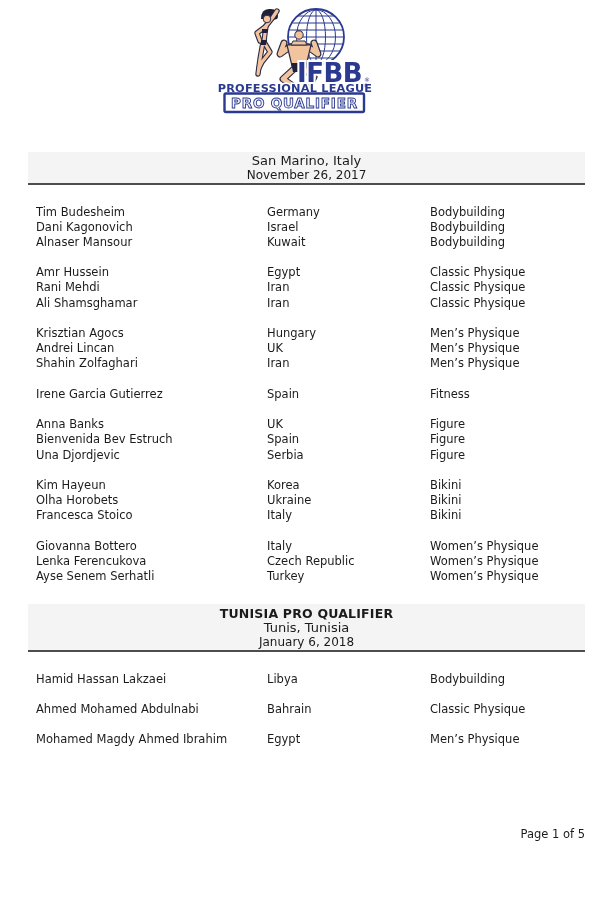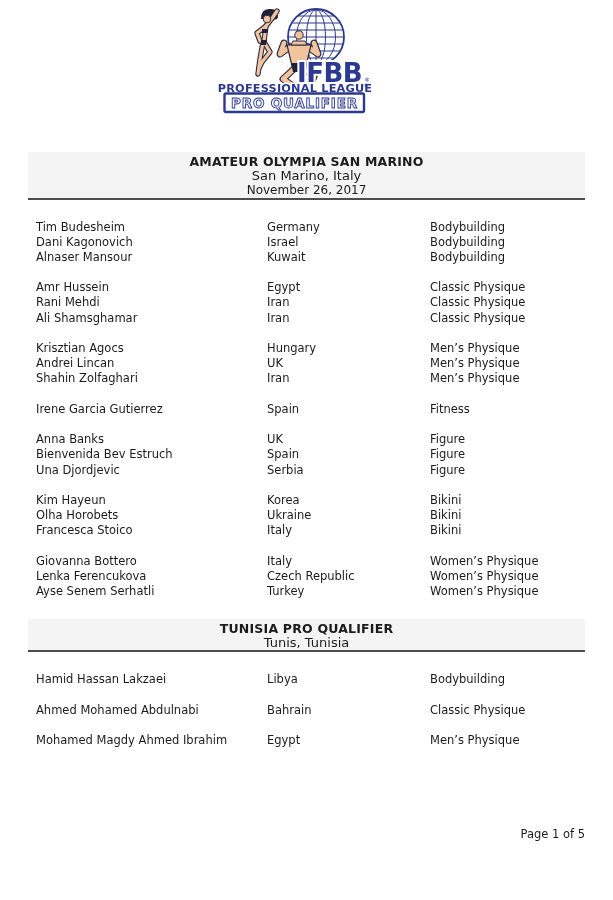--- a/index.html
+++ b/index.html
@@ -123,21 +123,20 @@
       <text x="152.5" y="82.5" font-family="DejaVu Sans, sans-serif" font-size="5" fill="#2b3990">®</text>
 
       <rect x="13.5" y="89.5" width="139.5" height="18.5" rx="1.5" fill="#ffffff" stroke="#2b3990" stroke-width="2.4"></rect>
       <text x="83.5" y="103.5" text-anchor="middle" font-family="DejaVu Sans, sans-serif" font-size="13.5" font-weight="bold" letter-spacing="0.8" fill="#f4f6fc" stroke="#2b3990" stroke-width="0.9">PRO QUALIFIER</text>
     </svg>
   </div>
 
   <div class="content" id="events-root">
       <section class="event">
         <header class="event-header">
-          <div class="event-title">AMATEUR OLYMPIA SAN MARINO</div>
           <div class="event-location">San Marino, Italy</div>
           <div class="event-date">November 26, 2017</div>
         </header>
         <div class="event-rows">
           <div class="athlete-row">
             <span class="col-name">Tim Budesheim</span>
             <span class="col-country">Germany</span>
             <span class="col-division">Bodybuilding</span>
           </div>
           <div class="athlete-row">
@@ -235,20 +234,21 @@
             <span class="col-name">Ayse Senem Serhatli</span>
             <span class="col-country">Turkey</span>
             <span class="col-division">Women’s Physique</span>
           </div>
         </div>
       </section>
       <section class="event">
         <header class="event-header">
           <div class="event-title">TUNISIA PRO QUALIFIER</div>
           <div class="event-location">Tunis, Tunisia</div>
+          <div class="event-date">January 6, 2018</div>
         </header>
         <div class="event-rows">
           <div class="athlete-row">
             <span class="col-name">Hamid Hassan Lakzaei</span>
             <span class="col-country">Libya</span>
             <span class="col-division">Bodybuilding</span>
           </div>
           <div class="group-gap"></div>
           <div class="athlete-row">
             <span class="col-name">Ahmed Mohamed Abdulnabi</span>

